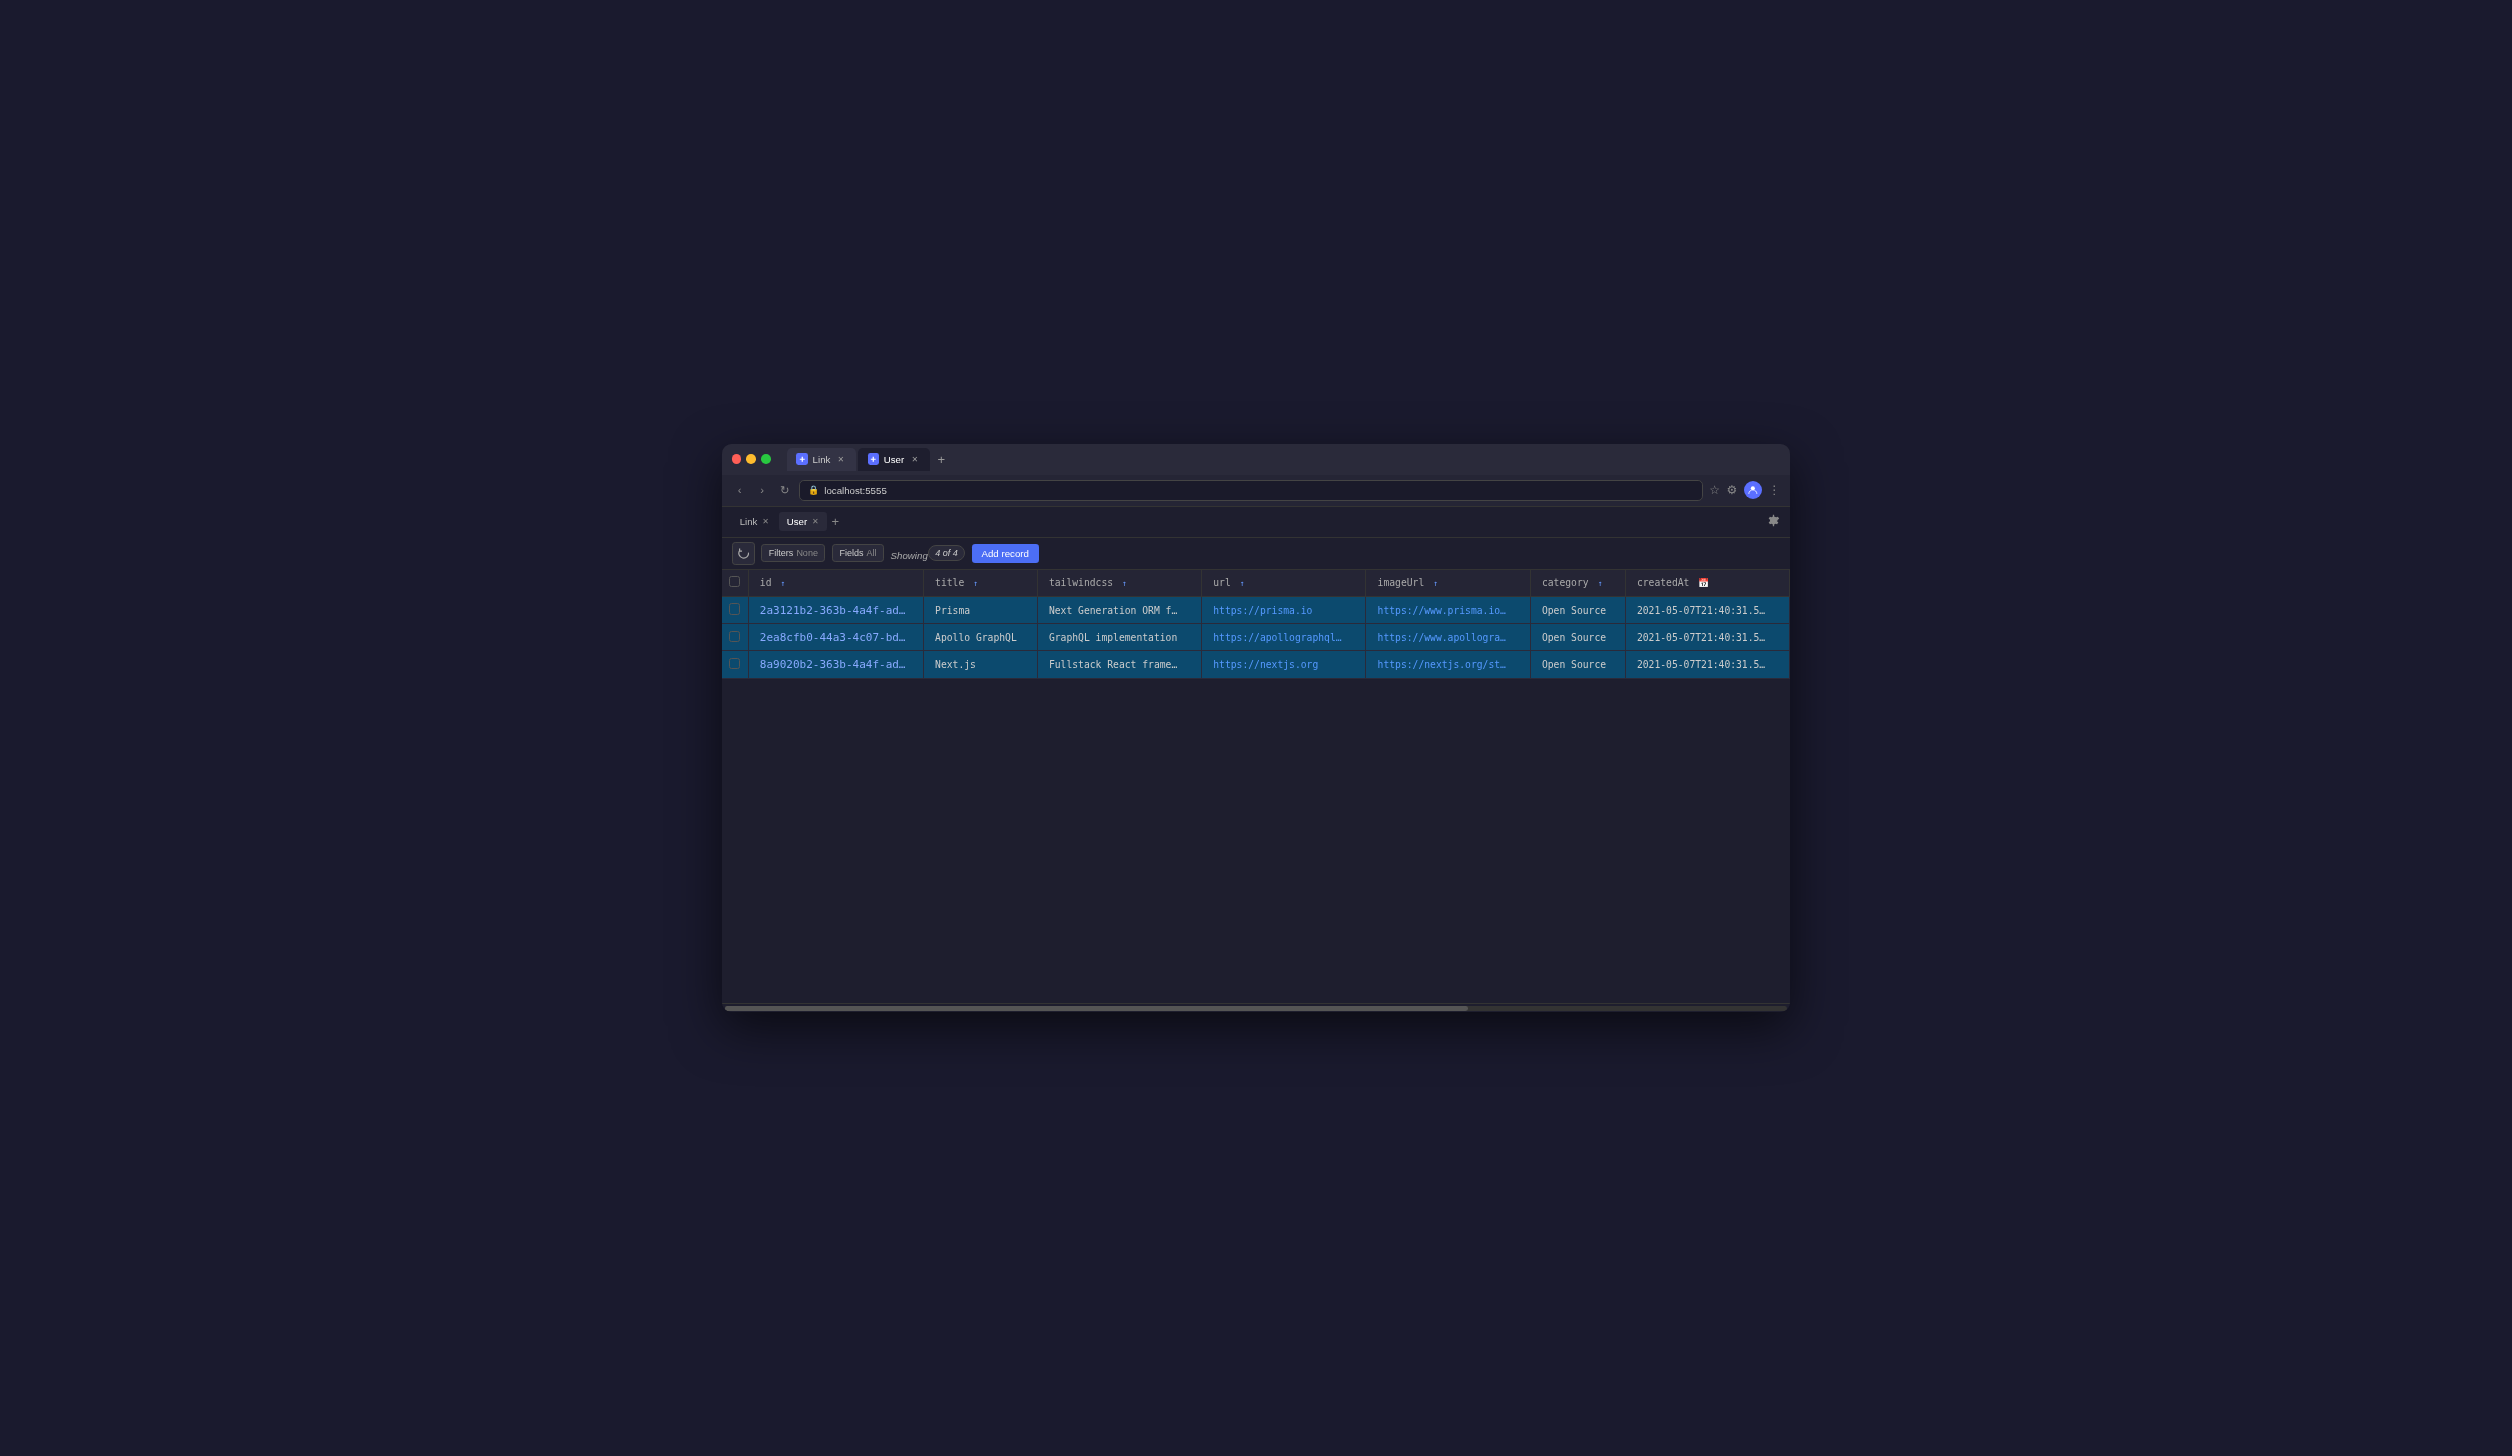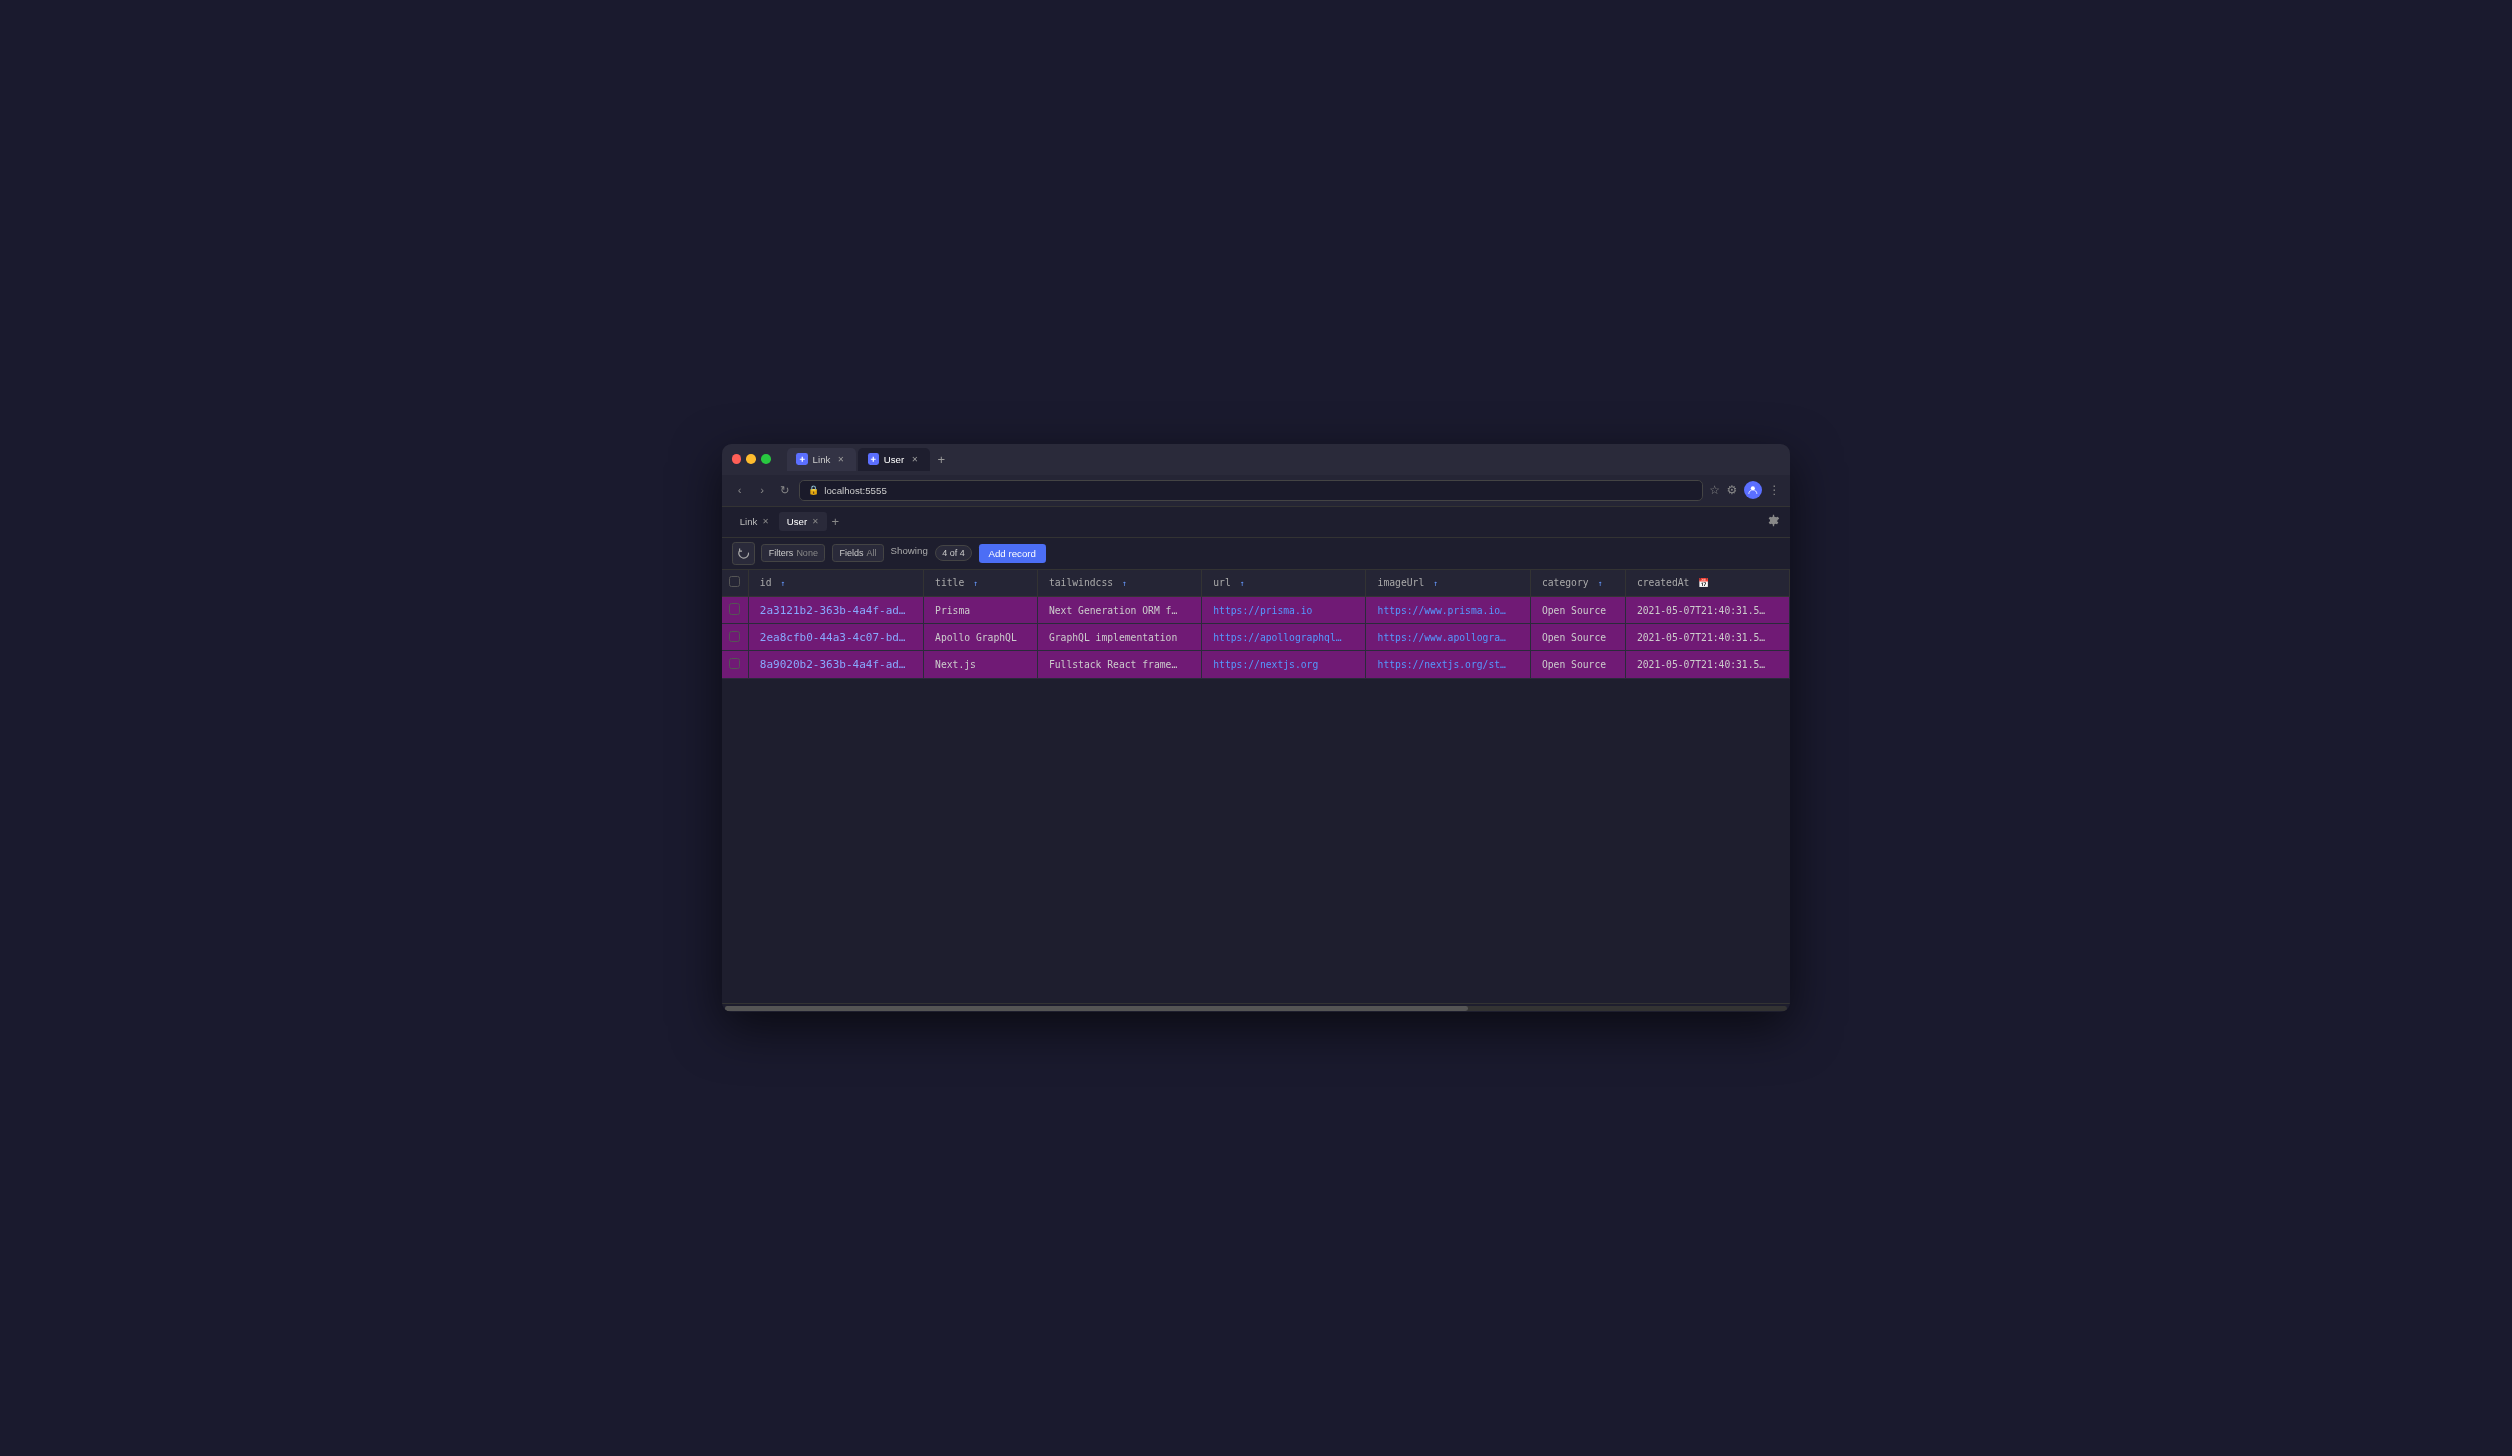--- a/index.html
+++ b/index.html
@@ -215,24 +215,25 @@
       gap: 3.2px;
       text-align: right;
     }
     .toolbar-btn.icon-only {
       width: 23px;
       height: 23px;
       padding: 0;
     }
     .showing-badge {
       display: flex;
-      align-items: flex-start;
-      gap: 7px;
+      align-items: flex-end;
+      gap: 0;
       font-size: 9.7px;
       color: #aaa;
+      font-style: italic;
     }
     .showing-count {
       background: #2a2a3a;
       border: 0.8px solid #444;
       border-radius: 8px;
       padding: 1.6px 6.5px;
       font-size: 9px;
       color: #ccc;
     }
     .add-record-btn {
@@ -240,21 +241,21 @@
       color: white;
       border: none;
       border-radius: 3.2px;
       padding: 4px 9.7px;
       font-size: 9.7px;
       cursor: pointer;
     }
 
     
     .table-container {
-      background: #701a75;
+      background: #0c4a6e;
       overflow: auto;
     }
     table {
       width: 100%;
       border-collapse: collapse;
       font-size: 9.7px;
       font-family: 'SFMono-Regular', 'Consolas', 'Monaco', monospace;
     }
     thead tr {
       background: #252535;

